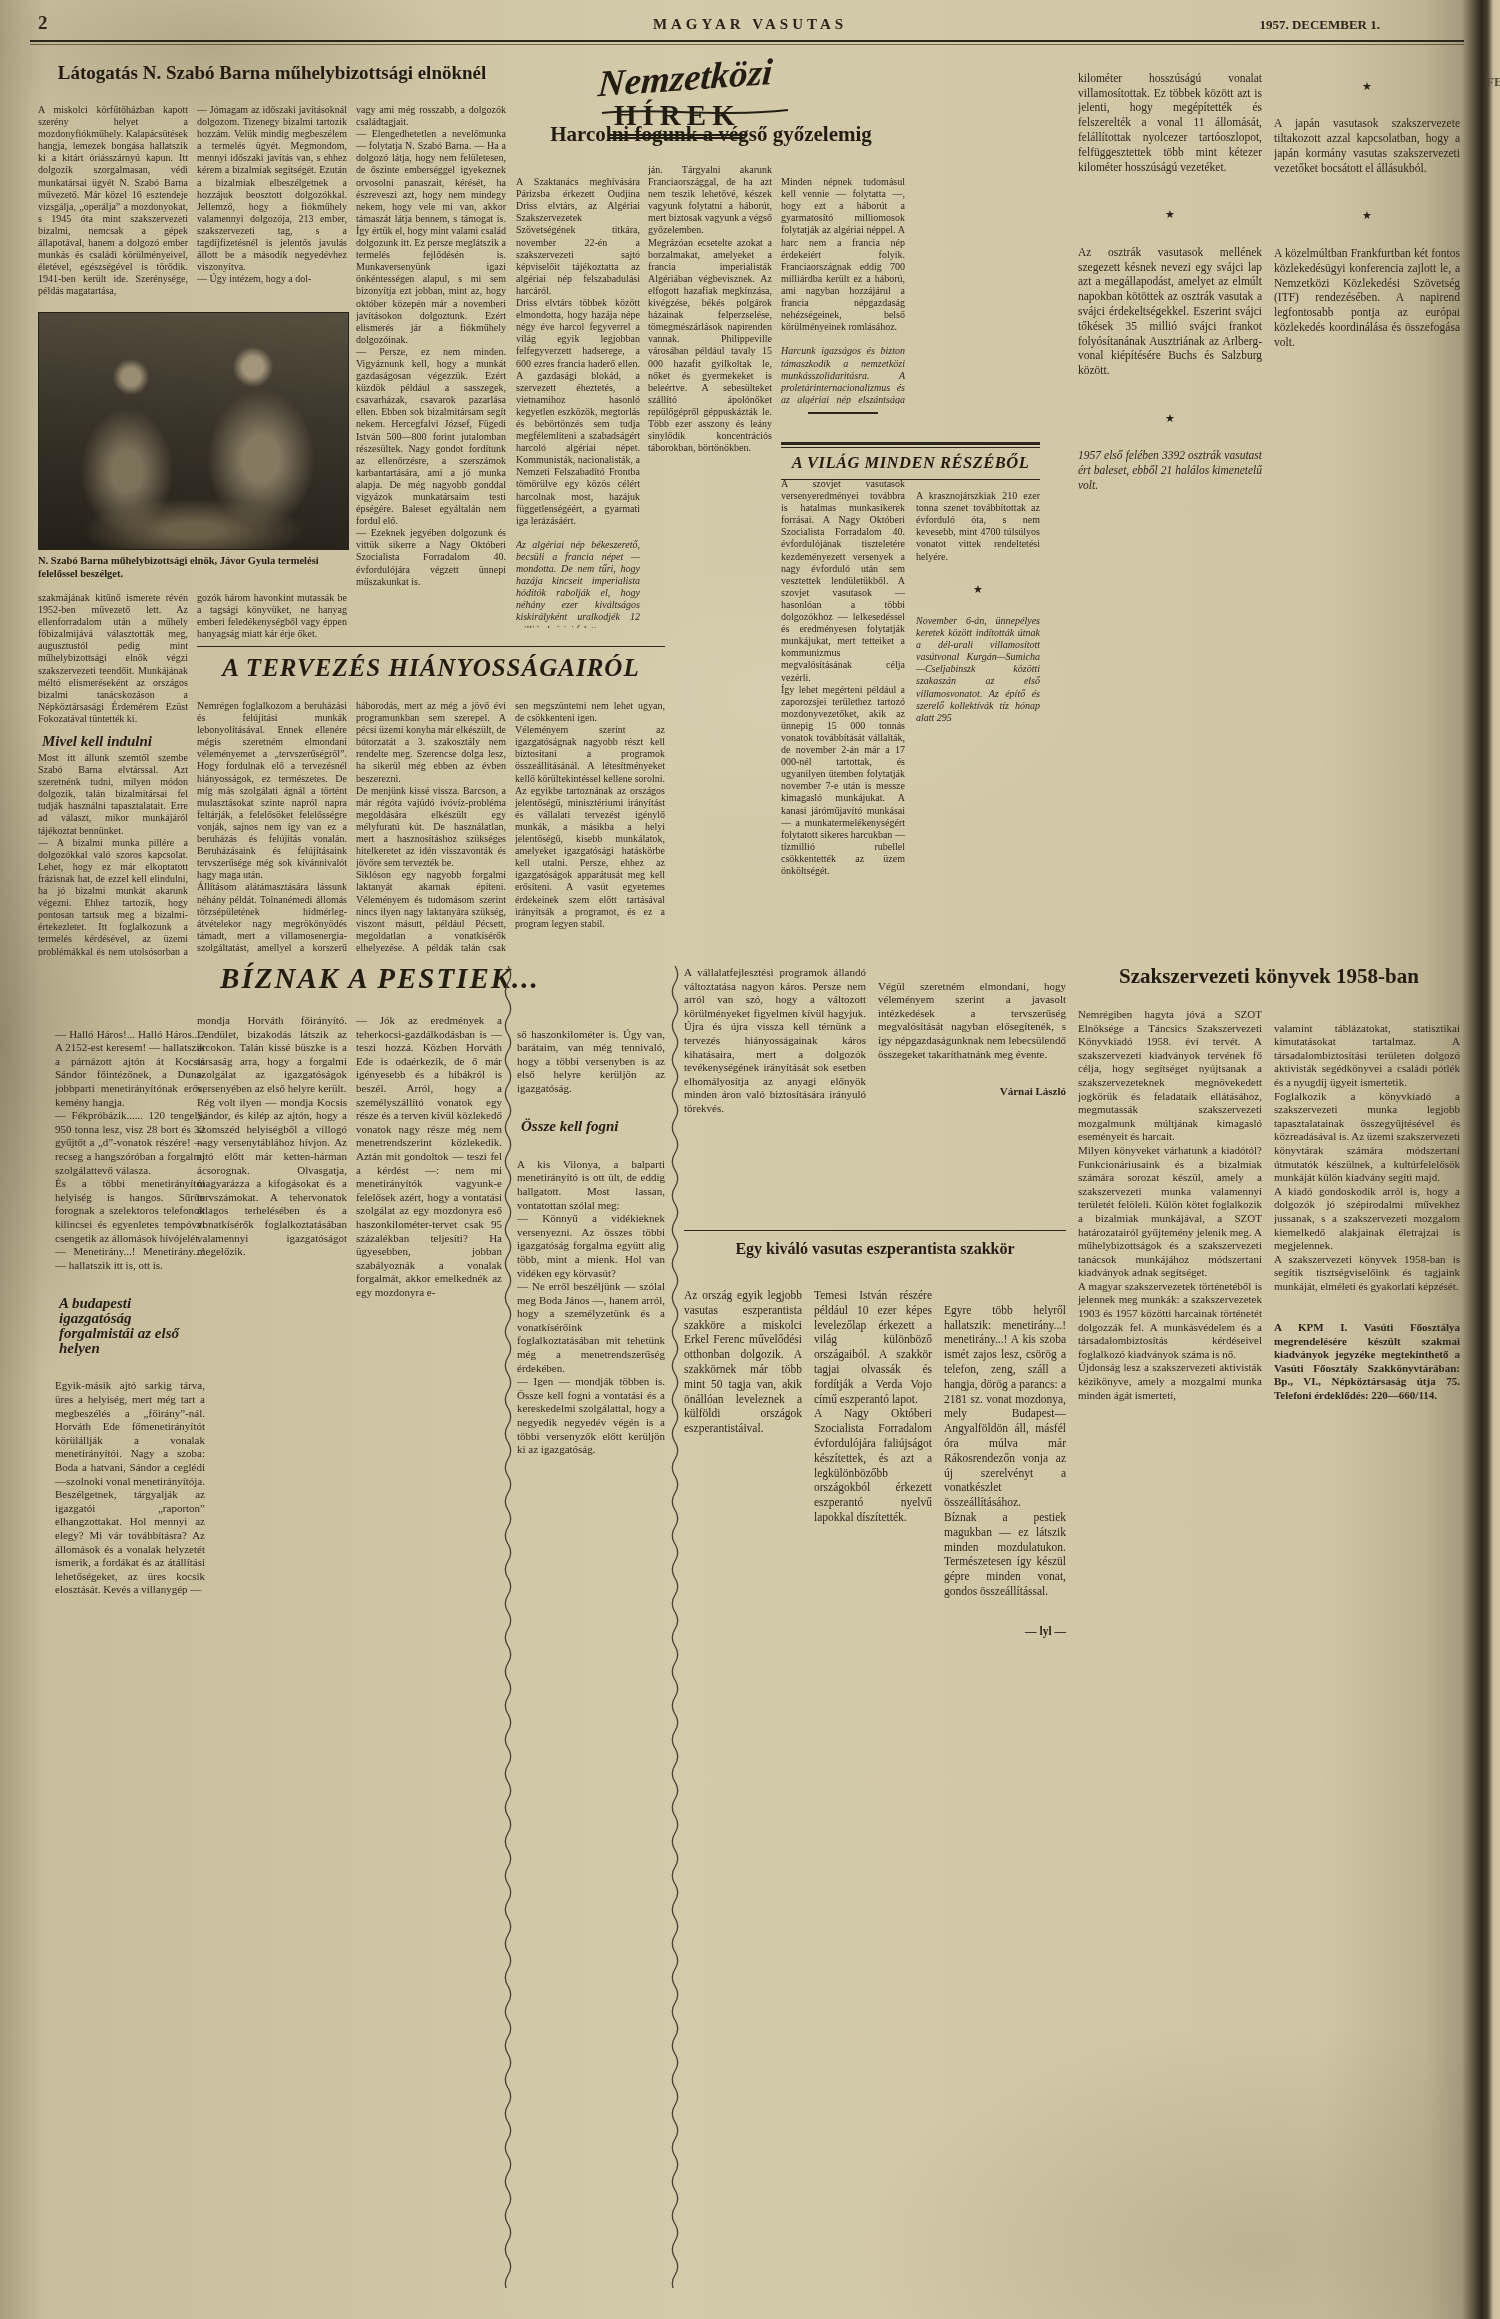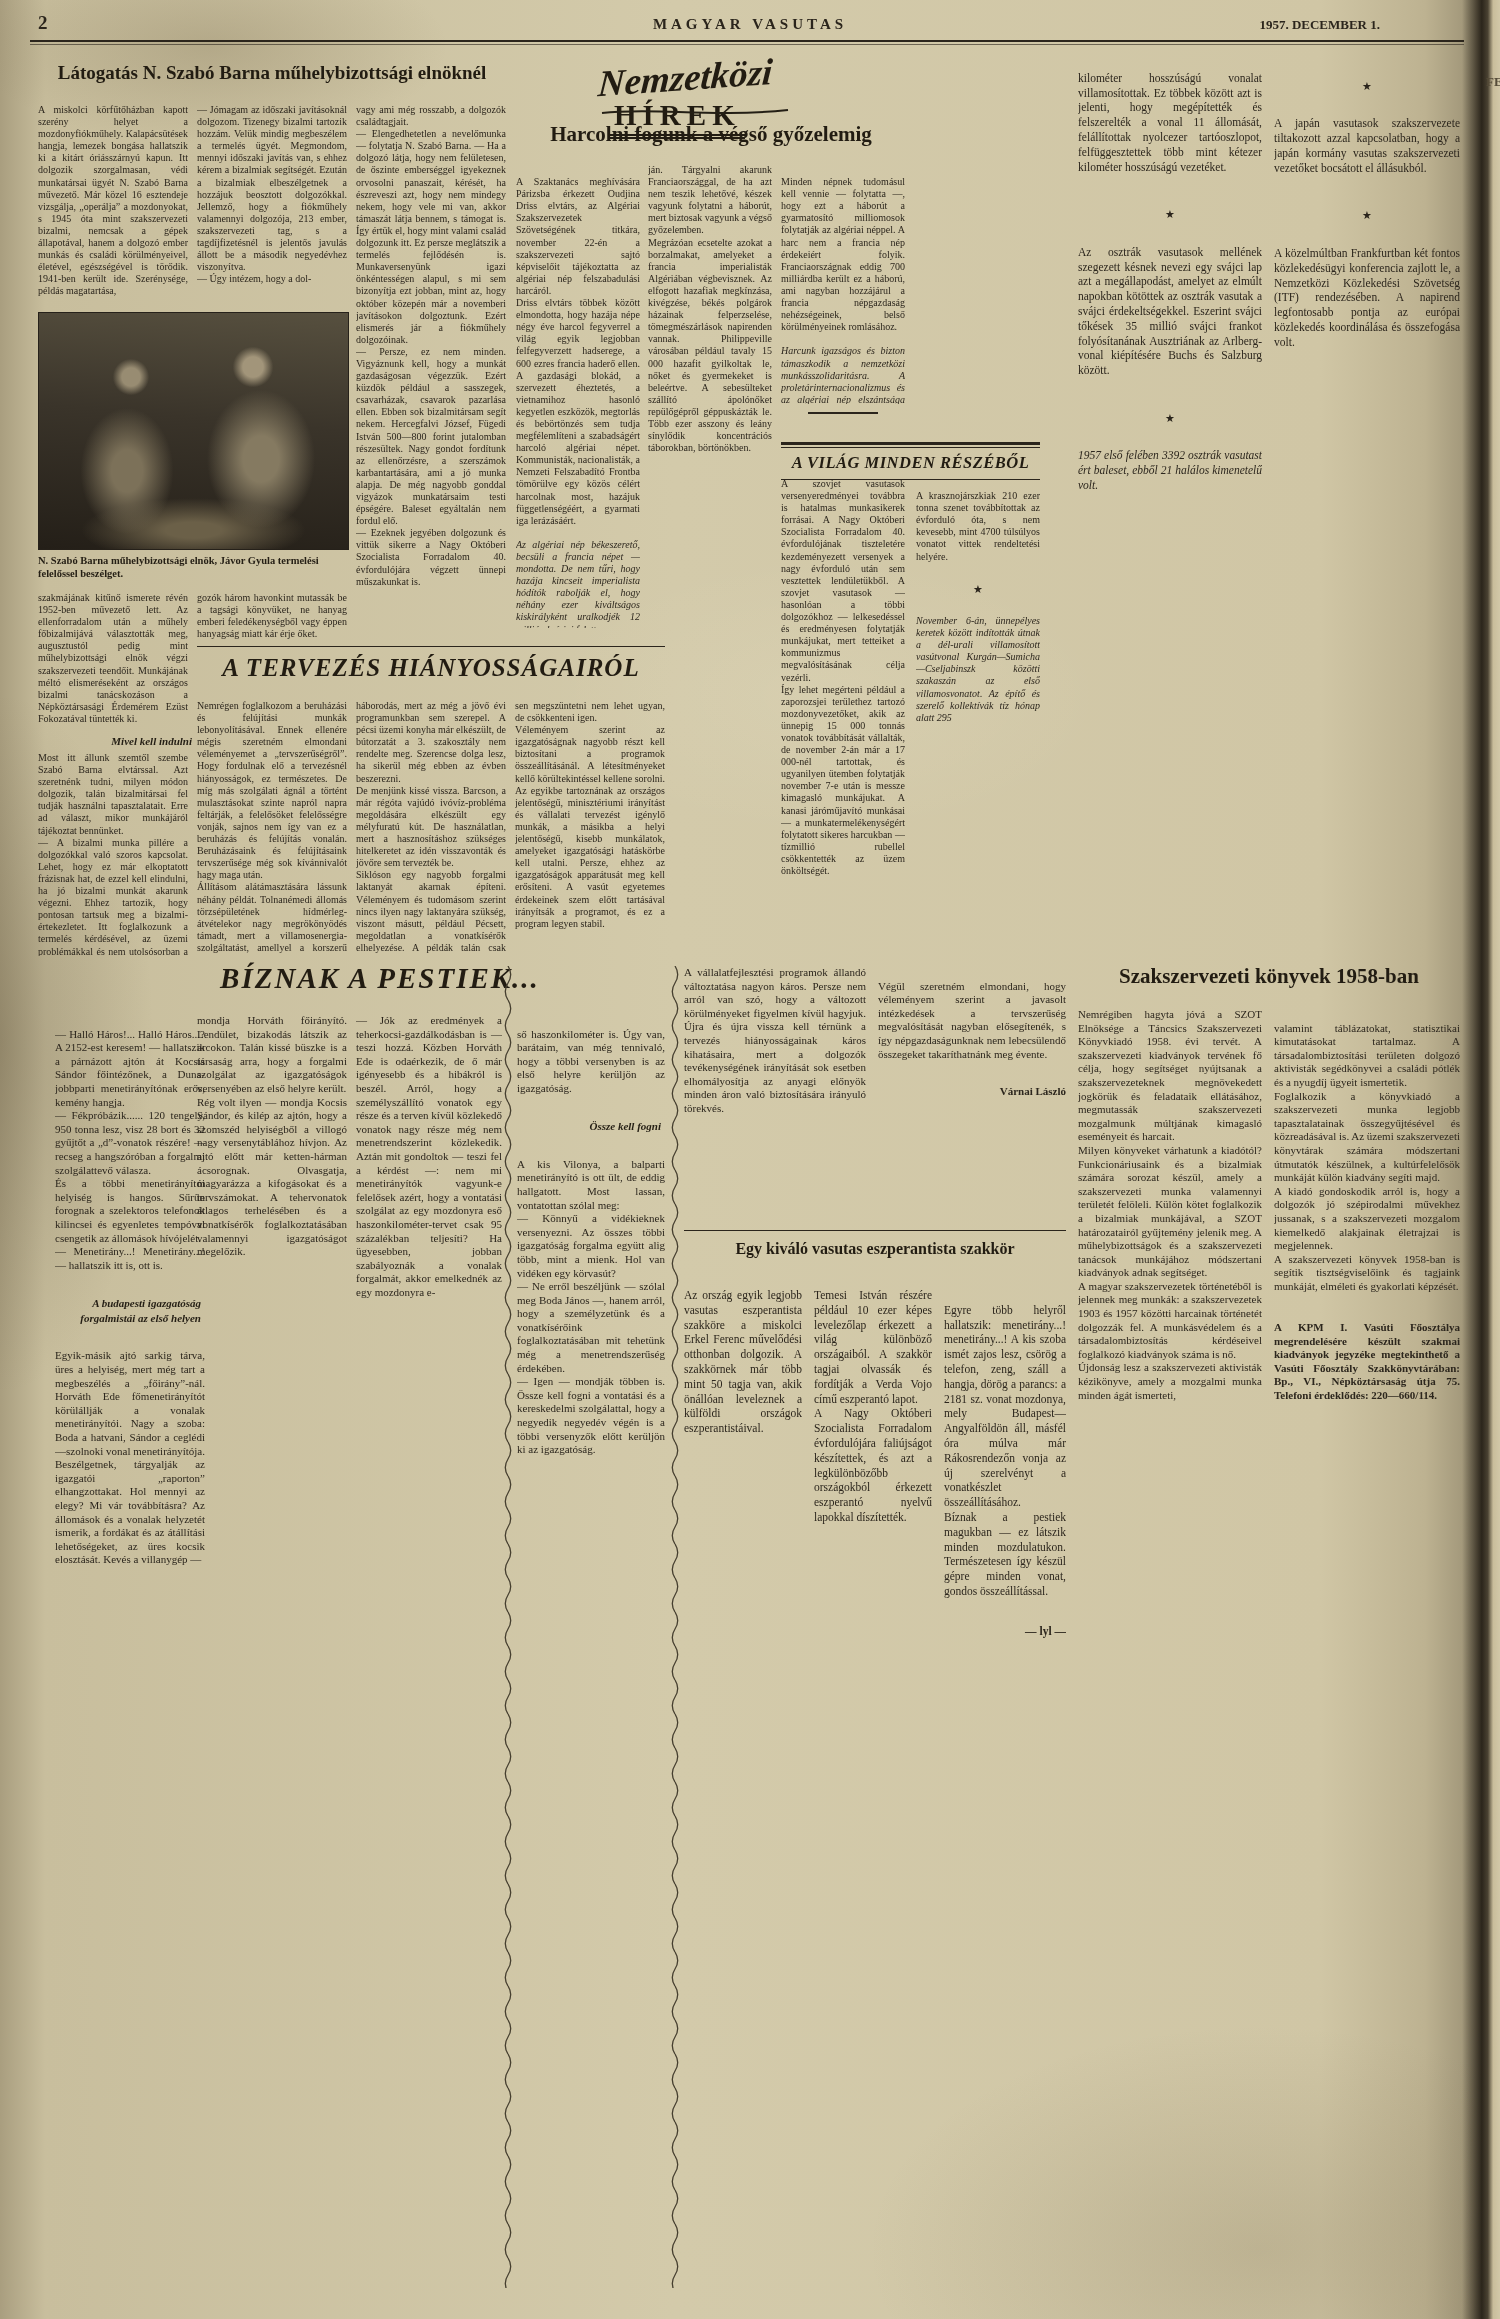--- a/index.html
+++ b/index.html
@@ -14,21 +14,21 @@
       linear-gradient(90deg,#a99e7f 0%,#c8be9d 3%,#d3caaa 45%,#d0c6a5 88%,#bdb291 95%,#8a8066 100%);
     color:#2b251c;
   }
   .abs{position:absolute;}
   .bodycol{position:absolute;overflow:hidden;text-align:justify;white-space:pre-line;color:#2c261d;}
   .fz10{font-size:10px;line-height:12.1px;}
   .fz11{font-size:11px;line-height:13.6px;}
   .fz115{font-size:11.5px;line-height:14.8px;}
   .ital{font-style:italic;}
   .headline{font-weight:bold;color:#221c12;white-space:nowrap;text-align:center;}
-  .subhead{font-weight:bold;font-style:italic;text-align:right;font-size:11px;line-height:15px;margin:10px 4px;white-space:normal;color:#241e14;}
+  .subhead{font-weight:bold;font-style:italic;text-align:left;font-size:15px;line-height:15px;margin:10px 4px;white-space:normal;color:#241e14;}
   .caption{position:absolute;font-weight:bold;font-size:10.5px;line-height:13px;text-align:left;color:#241e14;}
   .rule{position:absolute;background:#2b251c;}
   .orn{width:70px;margin:8px auto;border-top:2px solid #2b251c;}
   .star-sep{text-align:center;font-size:11px;margin:8px 0;color:#2b251c;}
   .star-sep::before{content:"★";}
   .news-item{margin-bottom:10px;}
   .sig{font-weight:bold;text-align:right;margin-top:10px;font-style:normal;}
   .vilag-title{font-weight:bold;font-style:italic;font-size:16.5px;letter-spacing:.5px;text-align:center;padding:5px 0 4px 0;color:#221c12;}
   .rule2{height:2.5px;background:#2b251c;}
   .rule1{height:1px;background:#2b251c;margin-top:2px;}

